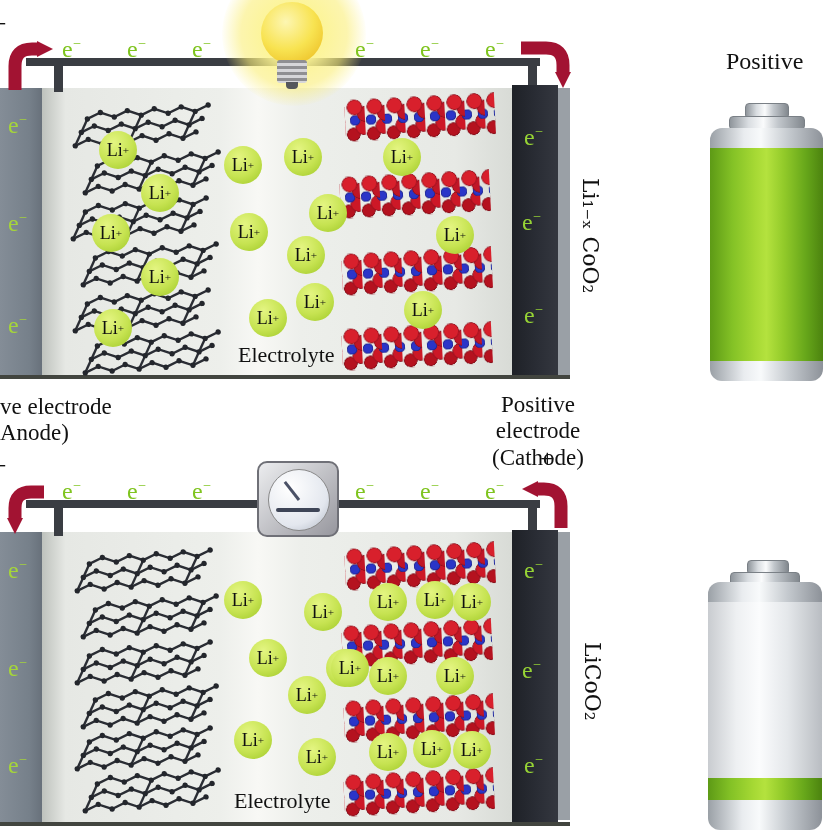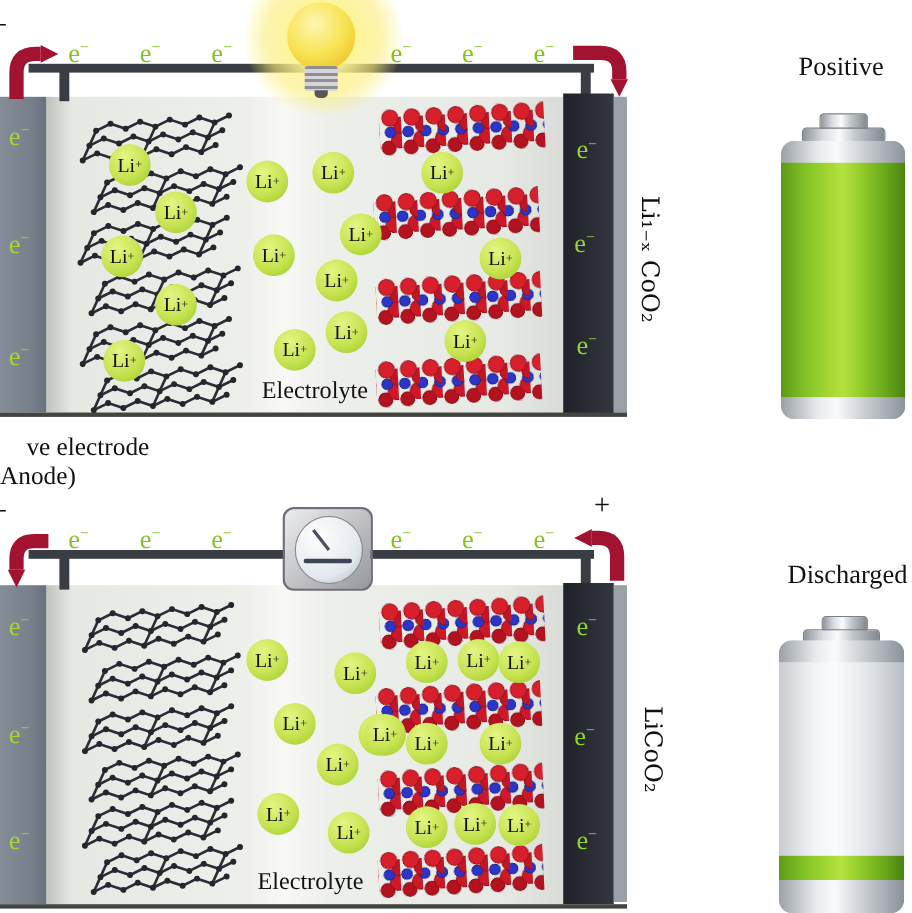--- a/index.html
+++ b/index.html
@@ -73,21 +73,21 @@
       radial-gradient(circle at 10px 21px,#2b35c8 0 4px,#1a2288 5px,rgba(0,0,0,0) 5.5px),
       radial-gradient(circle at 18px 28px,#cd1827 0 6.5px,#8f0f1c 7.5px,rgba(0,0,0,0) 8px),
       radial-gradient(circle at 8px 35px,#b5121f 0 5.5px,#7e0c17 6.5px,rgba(0,0,0,0) 7px);
     background-size:20px 42px,20px 42px,16px 42px,20px 42px,20px 42px;
     background-repeat:repeat-x;}
 
   
   .lab{position:absolute;z-index:7;line-height:1.15;}
   .electrolyte-t{left:238px;top:342px;font-size:22px;}
   .electrolyte-b{left:234px;top:788px;font-size:22px;}
-  .neg-l1{left:0;top:394px;font-size:23px;padding-left:24px;}
+  .neg-l1{left:0;top:394px;font-size:23px;}
   .neg-l2{left:0;top:420px;font-size:23px;}
   .pos{left:458px;top:392px;width:160px;font-size:23px;text-align:center;}
   .charged-t{left:726px;top:48px;font-size:24px;}
   .discharged-t{left:716px;top:510px;font-size:24px;}
   .minus-top{left:-9px;top:8px;font-size:28px;}
   .minus-bot{left:-9px;top:450px;font-size:28px;}
   .plus-bot{left:540px;top:444px;font-size:26px;}
   .formula{position:absolute;z-index:7;writing-mode:vertical-rl;font-family:"DejaVu Serif",serif;font-size:22px;}
   .formula.top{left:578px;top:178px;} .formula.bot{left:580px;top:642px;}
 
@@ -145,20 +145,24 @@
 
     <div class="interior top"></div>
     <div class="electrode-l top"></div>
     <div class="electrode-r top"></div>
     <div class="electrode-edge top"></div>
     <div class="baseline top"></div>
 
     <span class="lab electrolyte-t">Electrolyte</span>
     <span class="lab neg-l1">ve electrode</span>
     <span class="lab neg-l2">Anode)</span>
+    <span class="lab pos">
+      <span>Positive electrode</span><br>
+      <span>(Cathode)</span>
+    </span>
     <span class="formula top">Li₁₋ₓ CoO₂</span>
 
     <span class="lab charged-t">Positive</span>
     <div class="batt charged">
       <div class="cap cap1"></div>
       <div class="cap cap2"></div>
       <div class="bbody">
         <div class="bgreen"></div>
         <div class="bband topb"></div>
         <div class="bband botb"></div>
@@ -481,21 +485,20 @@
 
     <div class="interior bot"></div>
     <div class="electrode-l bot"></div>
     <div class="electrode-r bot"></div>
     <div class="electrode-edge bot"></div>
     <div class="baseline bot"></div>
 
     <span class="lab electrolyte-b">Electrolyte</span>
     <span class="formula bot">LiCoO₂</span>
 
-    <span class="lab discharged-t">Discharged</span>
     <div class="batt discharged">
       <div class="cap cap1"></div>
       <div class="cap cap2"></div>
       <div class="bbody">
         <div class="bwhite"></div>
         <div class="bgreen"></div>
         <div class="bband topb"></div>
         <div class="bband botb"></div>
       </div>
     </div>

